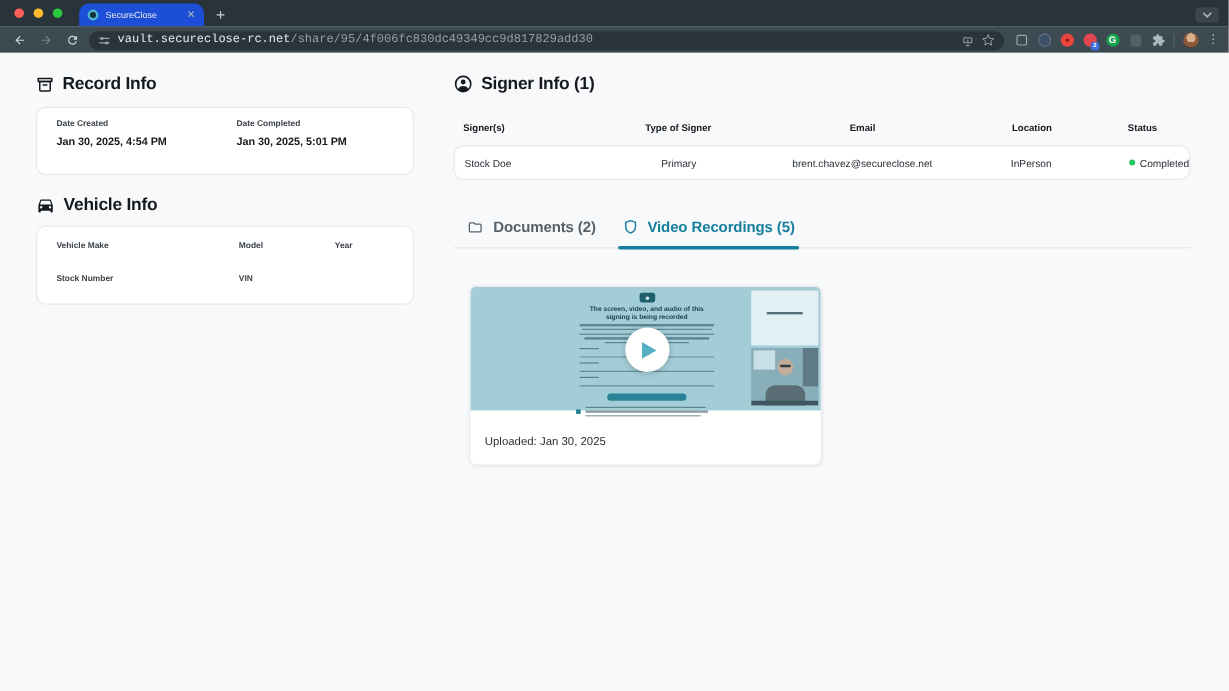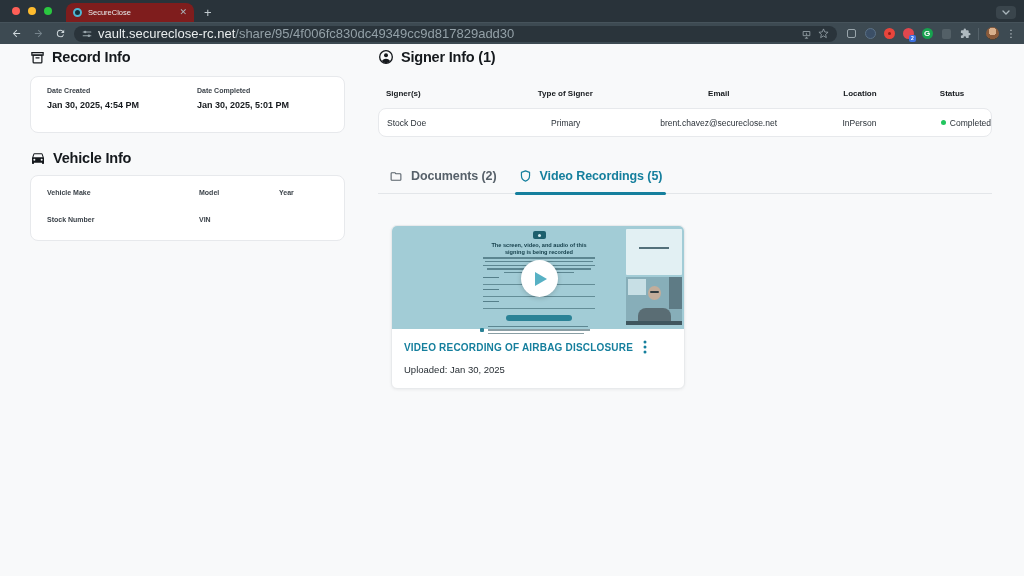--- a/index.html
+++ b/index.html
@@ -6,38 +6,38 @@
   html,body { width:1024px; height:576px; overflow:hidden; }
   body { font-family:"Liberation Sans", sans-serif; background:#f8f9fa; }
   .screen { position:relative; width:1024px; height:576px; }
 
   
   .tabstrip { position:absolute; top:0; left:0; right:0; height:22px; background:#29333a;
               display:flex; align-items:flex-end; }
   .traffic { display:flex; gap:8px; align-items:center; height:22px; padding:0 14px 0 12px; }
   .tl { width:8px; height:8px; border-radius:50%; display:inline-block; }
   .tl.red{background:#ff5f57;} .tl.yellow{background:#febc2e;} .tl.green{background:#2ac840;}
-  .btab { width:128px; height:19px; background:#7f1d1d; border-radius:8px 8px 0 0;
+  .btab { width:104px; height:19px; background:#1d4ed8; border-radius:8px 8px 0 0;
           display:flex; align-items:center; padding:0 7px; gap:6px; }
   .favicon { width:9px; height:9px; border-radius:50%; border:2px solid #4fb6d2; background:#16303a; flex:none; }
   .btab-title { font-size:7.5px; color:#e8eced; flex:1; white-space:nowrap; overflow:hidden; }
   .tab-close { color:#aab6bc; font-size:9px; line-height:1; cursor:default; }
   .tab-close::before{content:"✕";}
   .newtab { color:#c3ccd1; font-size:13px; margin:0 0 3px 10px; line-height:1; }
   .newtab::before{content:"+";}
   .tab-chevron { margin-left:auto; margin-right:8px; margin-bottom:3px; width:20px; height:13px;
                  background:#3a454c; border-radius:4px; display:flex; align-items:center; justify-content:center; }
   .tab-chevron svg{display:block;}
 
   .toolbar { position:absolute; top:22px; left:0; right:0; height:22px; background:#3d4a52;
              display:flex; align-items:center; padding:0 8px; gap:6px; border-top:1px solid #46535b; }
   .nav-ic { width:16px; height:16px; display:flex; align-items:center; justify-content:center; flex:none; }
   .omnibox { flex:1; height:16px; background:#2a343b; border-radius:9px; display:flex; align-items:center;
              padding:0 8px; gap:6px; min-width:0; }
-  .omni-url { font-size:13px; white-space:nowrap; overflow:hidden; flex:1; min-width:0; }
+  .omni-url { font-size:10px; white-space:nowrap; overflow:hidden; flex:1; min-width:0;font-family:Liberation Mono, monospace; }
   .omni-url .dom { color:#e8eced; }
   .omni-url .path { color:#93a0a7; }
   .ext-area { display:flex; align-items:center; gap:7px; flex:none; padding-left:2px; }
   .ext { width:12px; height:12px; display:flex; align-items:center; justify-content:center; position:relative; }
   .ext-sq { width:9px; height:9px; border:1.5px solid #9aa6ac; border-radius:2px; }
   .ext-globe { width:11px; height:11px; border-radius:50%; background:#3b4f66; border:1px solid #5b7186; }
   .ext-red { width:11px; height:11px; border-radius:50%; background:#e8453c; }
   .ext-red::after{content:""; position:absolute; left:4.5px; top:4.5px; width:3px; height:3px; border-radius:50%; background:#8f1d17;}
   .ext-pink { width:11px; height:11px; border-radius:50%; background:#e0474e; }
   .ext-badge { position:absolute; right:-2px; bottom:-2px; width:7px; height:7px; background:#3b6fe0;
@@ -49,21 +49,21 @@
   .avatar { width:13px; height:13px; border-radius:50%;
             background:radial-gradient(circle at 50% 35%, #d9b08c 0 35%, #8a5a3a 36% 70%, #55402e 71%); }
   .kebab-b { color:#c3ccd1; font-size:10px; line-height:1; }
   .kebab-b::before{content:"⋮";}
 
   
   .page { position:absolute; top:44px; left:0; right:0; bottom:0; background:#f8f9fa; }
   .left-col  { position:absolute; left:30px;  top:0; width:315px; }
   .right-col { position:absolute; left:378px; top:0; width:614px; }
 
-  .section-head { display:flex; align-items:center; gap:7px; margin-top:3px; height:20px; }
+  .section-head { display:flex; align-items:center; gap:7px; margin-top:16px; height:20px; }
   .section-head svg { flex:none; }
   .section-title { font-size:14.5px; font-weight:bold; color:#15191d; letter-spacing:-.2px; }
 
   .card { background:#fff; border:1px solid #e7e9ec; border-radius:8px; }
 
   .record-card { margin-top:9px; height:57px; display:flex; padding:10px 16px; }
   .fgroup { width:150px; }
   .fgroup:last-child { width:auto; }
   .flabel { font-size:7px; font-weight:600; color:#3c434a; }
   .fvalue { font-size:9px; font-weight:bold; color:#15191d; margin-top:6px; }
@@ -332,29 +332,19 @@
             <div class="wc-body"></div>
             <div class="wc-head"></div>
             <div class="wc-glasses"></div>
             <div class="wc-desk"></div>
           </div>
           <div class="play-btn">
             <div class="play-tri"></div>
           </div>
         </div>
         <div class="video-info">
-          <div class="video-title-row">
-            <span class="video-title">VIDEO RECORDING OF AIRBAG DISCLOSURE</span>
-            <span class="kebab-v">
-              <svg width="4" height="14" viewBox="0 0 4 14">
-                  <circle cx="2" cy="2" r="1.5" fill="#157f9d"></circle>
-                  <circle cx="2" cy="7" r="1.5" fill="#157f9d"></circle>
-                  <circle cx="2" cy="12" r="1.5" fill="#157f9d"></circle>
-                </svg>
-            </span>
-          </div>
           <div class="uploaded">Uploaded: Jan 30, 2025</div>
         </div>
       </div>
     </div>
 
   </div>
 </div>
 
 </body></html>

